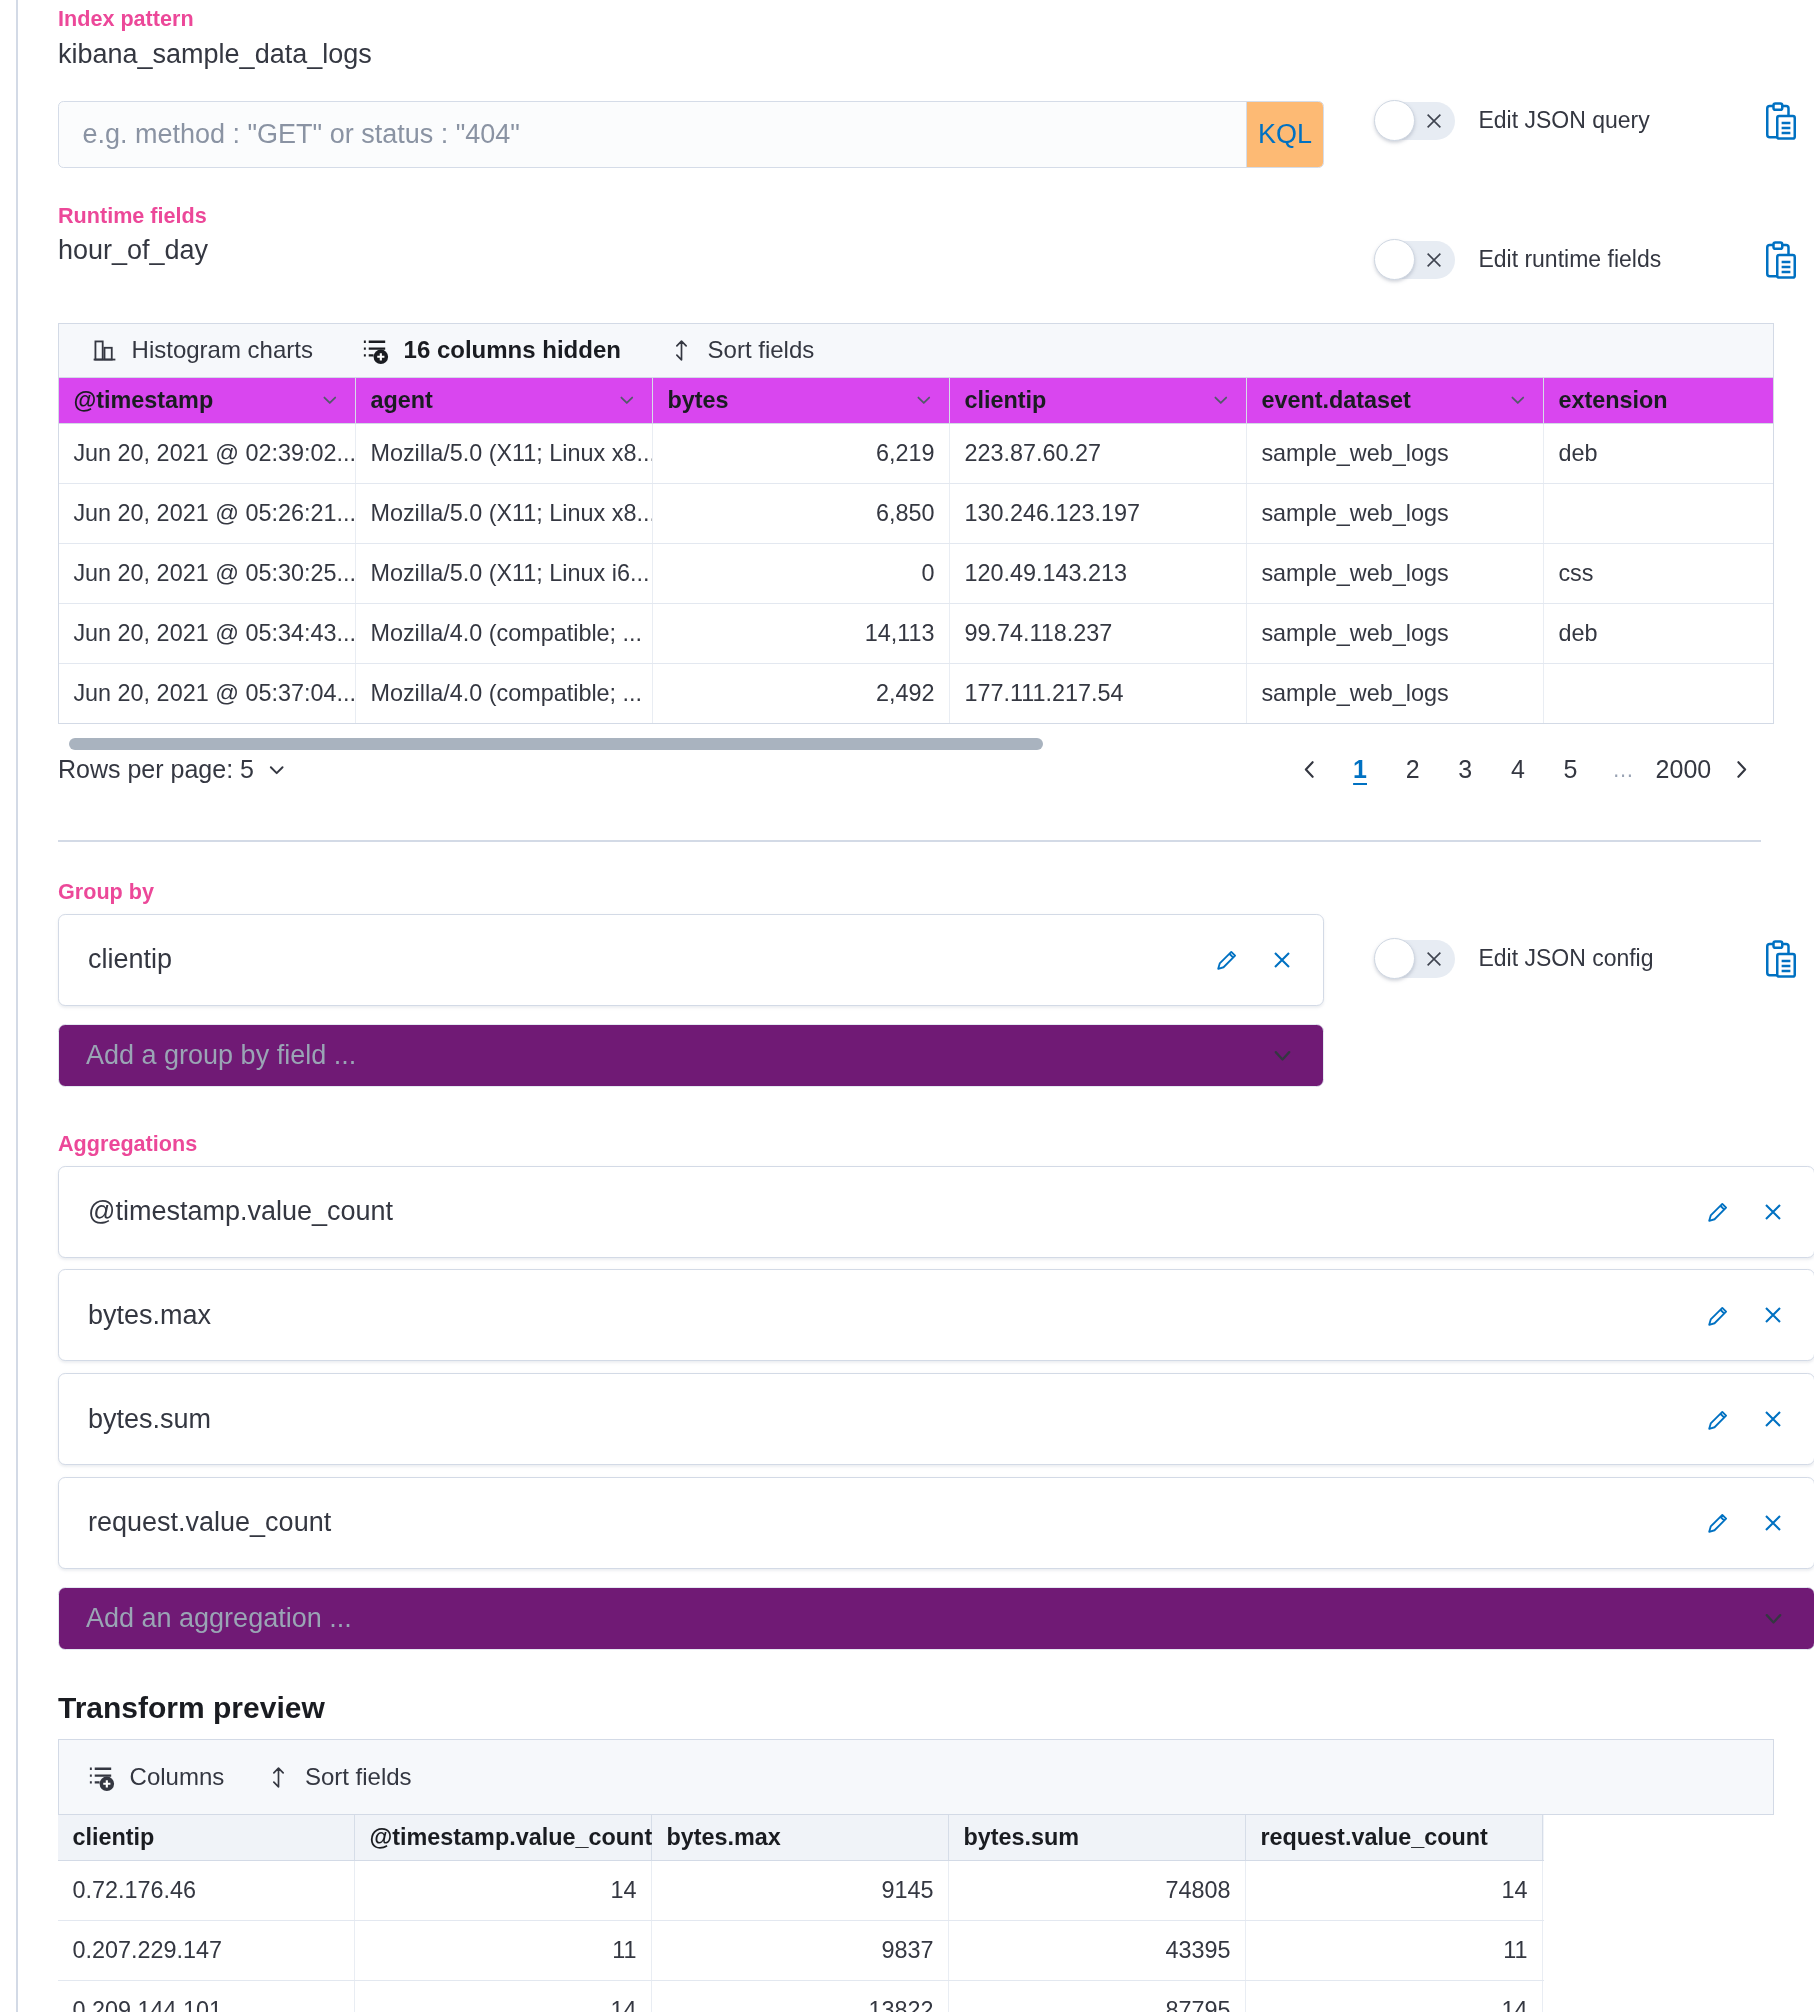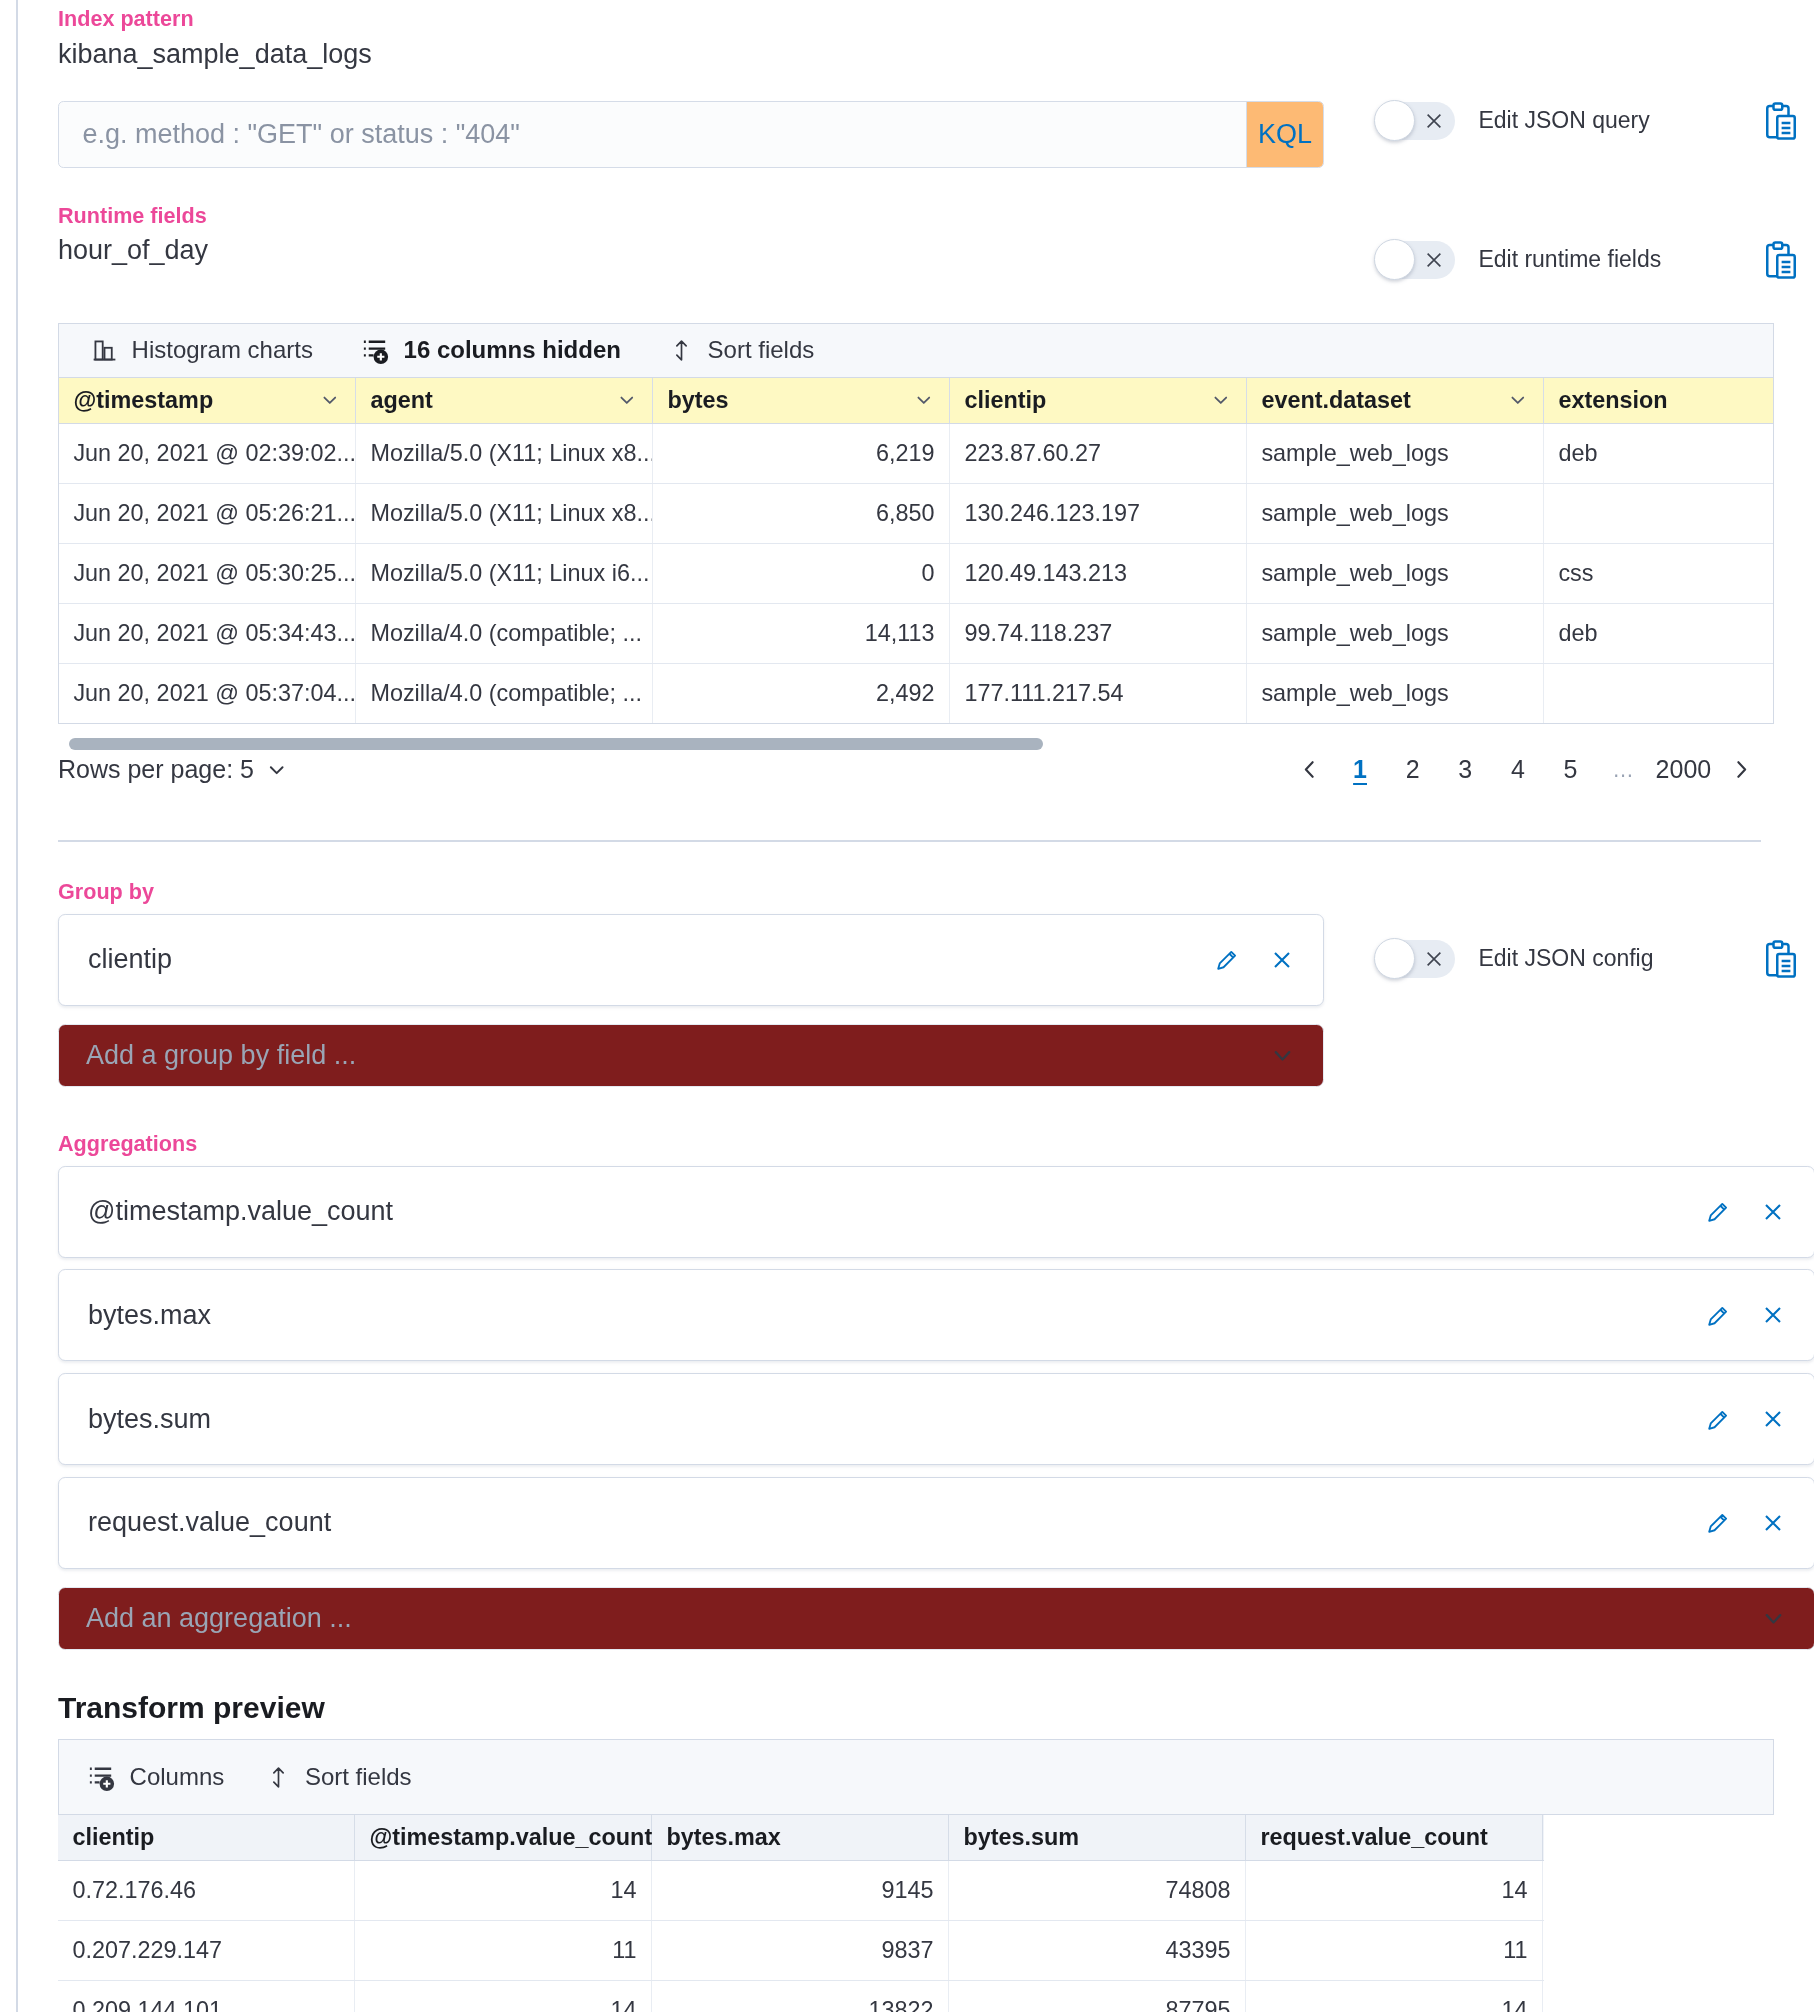--- a/index.html
+++ b/index.html
@@ -29,21 +29,21 @@
 
   .runtime-row { margin-top:34px; }
   .runtime-left { flex:0 0 1266px; }
   .rail-runtime { padding-top:38px; }
 
   
   .grid-panel { margin-top:43px; width:1716px; border:0.9px solid #d3dae6; }
   .grid-toolbar { height:54px; background:#f6f8fb; border-bottom:0.9px solid #d3dae6; display:flex; align-items:center; gap:47px; padding:0 31px; }
   .tb-btn { display:flex; align-items:center; gap:12.6px; background:none; border:none; cursor:pointer; font-family:"Liberation Sans", sans-serif; font-size:24px; color:#343741; }
   .tb-btn.bold { font-weight:700; color:#1a1c21; }
-  .grid-head { display:grid; grid-template-columns:297px 297px 297px 297px 297px 1fr; background:#fef9c3; border-bottom:0.9px solid #d3dae6; }
+  .grid-head { display:grid; grid-template-columns:297px 297px 297px 297px 297px 1fr; background:#d946ef; border-bottom:0.9px solid #d3dae6; }
   .hcell { height:45px; display:flex; align-items:center; padding:0 14.4px; font-size:23.4px; font-weight:700; color:#1a1c21; border-right:0.9px solid #d6dde8; }
   .hcell:last-child { border-right:none; }
   .hcell .chev { margin-left:auto; cursor:pointer; line-height:0; }
   .grid-row { display:grid; grid-template-columns:297px 297px 297px 297px 297px 1fr; border-bottom:0.9px solid #e3e8f0; background:#fff; }
   .grid-row:last-child { border-bottom:none; }
   .cell { height:59px; display:flex; align-items:center; padding:0 14.4px; font-size:23.4px; color:#343741; border-right:0.9px solid #e9edf3; white-space:nowrap; overflow:hidden; }
   .cell:last-child { border-right:none; }
   .cell.num { justify-content:flex-end; }
 
   .hscrollbar { margin-top:14.4px; margin-left:10.8px; width:974px; height:11.7px; border-radius:6.3px; background:#a9b3bf; cursor:pointer; }
@@ -59,21 +59,21 @@
   .divider { margin-top:50px; width:1703px; height:1.8px; background:#d3dae6; }
 
   
   .section-label { margin-top:36px; }
   .cards-col { flex:0 0 1266px; display:flex; flex-direction:column; }
   .pill-card { height:92px; margin-top:9px; background:#fff; border:0.9px solid #d3dae6; border-radius:7.2px; box-shadow:0 1.8px 2.7px rgba(152,162,179,.18); display:flex; align-items:center; padding:0 29px; }
   .pill-card + .pill-card { margin-top:11.7px; }
   .pill-name { font-size:27px; color:#343741; }
   .pill-actions { margin-left:auto; display:flex; align-items:center; gap:29px; }
   .icon-btn { background:none; border:none; cursor:pointer; line-height:0; padding:0; }
-  .combo { margin-top:18px; height:63px; background:#7f1d1d; border:0.9px solid #e4e9f1; border-radius:7.2px; display:flex; align-items:center; padding:0 27px; cursor:pointer; }
+  .combo { margin-top:18px; height:63px; background:#701a75; border:0.9px solid #e4e9f1; border-radius:7.2px; display:flex; align-items:center; padding:0 27px; cursor:pointer; }
   .combo .ph { font-size:27px; color:#9aa5b5; }
   .combo .chev { margin-left:auto; line-height:0; }
   .rail-group { padding-top:34px; }
 
   
   .preview-title { margin-top:41px; font-size:30px; font-weight:700; color:#1a1c21; }
   .preview-panel { margin-top:14.4px; width:1716px; }
   .preview-toolbar { height:76px; background:#f6f8fb; border:0.9px solid #d3dae6; display:flex; align-items:center; gap:41px; padding:0 27px; }
   .ptable-head { display:grid; grid-template-columns:repeat(5,297px); width:1486px; background:#f0f3f8; border-bottom:0.9px solid #d3dae6; }
   .ptable-head .hcell { border-right:0.9px solid #d6dde8; }

